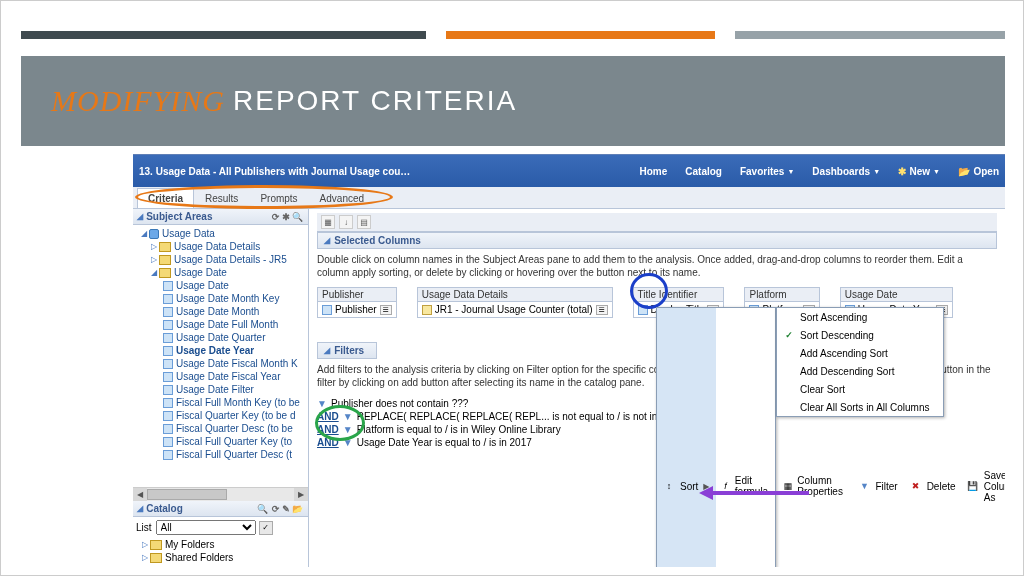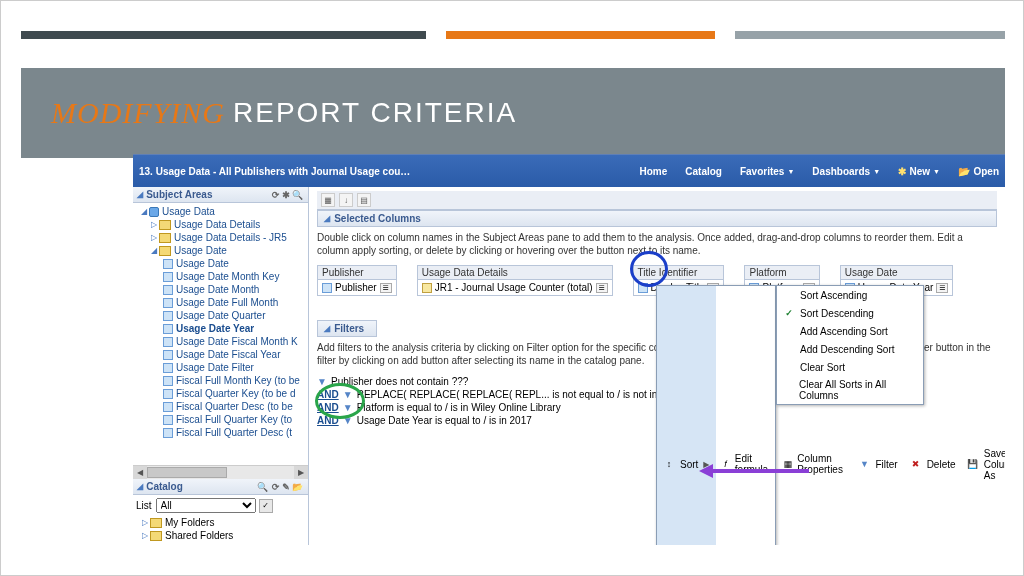--- a/index.html
+++ b/index.html
@@ -5,21 +5,21 @@
 * { box-sizing: border-box; margin: 0; padding: 0; }
 body { font-family: Tahoma, Arial, sans-serif; font-size: 10px; background: #fff; width: 1024px; height: 576px; overflow: hidden; position: relative; }
 
 .slide { width: 1024px; height: 576px; background: #fff; position: relative; border: 1px solid #ccc; }
 
 .top-bars { position: absolute; top: 30px; left: 20px; width: 984px; height: 8px; display: flex; gap: 20px; }
 .bar-dark { background: #3f4a4f; height: 8px; flex: 3; }
 .bar-orange { background: #e77817; height: 8px; flex: 2; }
 .bar-light { background: #97a2a8; height: 8px; flex: 2; }
 
-.title-band { position: absolute; top: 67px; left: 20px; width: 984px; height: 90px; background: #7b878d; display: flex; align-items: center; padding-left: 30px; }
+.title-band { position: absolute; top: 55px; left: 20px; width: 984px; height: 90px; background: #7b878d; display: flex; align-items: center; padding-left: 30px; }
 .title-band .orange { color: #e77817; font-style: italic; font-family: Georgia, serif; font-size: 30px; letter-spacing: 1px; }
 .title-band .white { color: #fff; font-size: 28px; letter-spacing: 2px; font-weight: 300; margin-left: 8px; }
 
 .app { position: absolute; top: 153px; left: 132px; width: 872px; height: 400px; background: #fff; border-top: 1px solid #5f7fb6; }
 
 .app-header { background: linear-gradient(#3a6bb8, #2a5ba8); height: 20px; display: flex; align-items: center; color: #fff; font-size: 10px; font-weight: bold; padding: 16px 6px; }
 .app-header .title { flex: 1; }
 .app-header .nav { display: flex; gap: 18px; }
 .app-header .nav-item { cursor: pointer; display: flex; align-items: center; gap: 3px; }
 .app-header .caret { font-size: 7px; }
@@ -66,21 +66,21 @@
 .col-group { border: 1px solid #b8c5d9; }
 .col-group-header { background: #eaeef5; border-bottom: 1px solid #b8c5d9; padding: 1px 4px; font-size: 10px; color: #333; }
 .col-item { display: flex; align-items: center; padding: 2px 4px; font-size: 10px; gap: 3px; }
 .col-item .cicon2 { width: 10px; height: 10px; background: #cde3f7; border: 1px solid #6a9dd8; }
 .col-item .menu-btn { width: 12px; height: 10px; background: #f4f4f4; border: 1px solid #aaa; font-size: 7px; display: flex; align-items: center; justify-content: center; cursor: pointer; }
 
 .blue-circle { position: absolute; top: 64px; left: 321px; width: 38px; height: 36px; border: 3px solid #1b3fc9; border-radius: 50%; pointer-events: none; }
 
 .context-menu { position: absolute; background: #fff; border: 1px solid #8a9db5; font-size: 10px; box-shadow: 1px 1px 3px rgba(0,0,0,0.3); }
 .context-menu.main { top: 98px; left: 347px; width: 120px; }
-.context-menu.sub { top: 98px; left: 467px; width: 148px; }
+.context-menu.sub { top: 98px; left: 467px; width: 168px; }
 .menu-item { padding: 3px 6px; display: flex; align-items: center; gap: 5px; cursor: pointer; }
 .menu-item.selected { background: #d6e5f5; }
 .menu-item .micon { width: 12px; height: 12px; display: flex; align-items: center; justify-content: center; font-size: 9px; }
 .menu-item .arrow-r { margin-left: auto; font-size: 8px; color: #555; }
 .check { color: #1b7f2e; font-weight: bold; }
 
 .green-circle { position: absolute; top: 196px; left: 6px; width: 50px; height: 36px; border: 3px solid #2aa54a; border-radius: 50%; pointer-events: none; }
 
 .filters-box { font-size: 10px; }
 .filter-line { display: flex; align-items: center; gap: 4px; padding: 1px 0; }
@@ -127,20 +127,27 @@
             <span>New</span>
             <span class="caret">▼</span>
           </span>
         <span class="nav-item">
             <span style="color:#ffe070">📂</span>
             <span>Open</span>
           </span>
       </div>
     </div>
 
+    <div class="tabs">
+      <div class="tab active">Criteria</div>
+      <div class="tab">Results</div>
+      <div class="tab">Prompts</div>
+      <div class="tab">Advanced</div>
+      <div class="tab-circle"></div>
+    </div>
 
     <div class="main">
       <div class="left-pane">
         <div class="pane-header">
           <span class="collapse">◢</span>
             <span>Subject Areas</span>
           <span class="tools">
               <span>⟳</span>
               <span>✱</span>
               <span>🔍</span>

